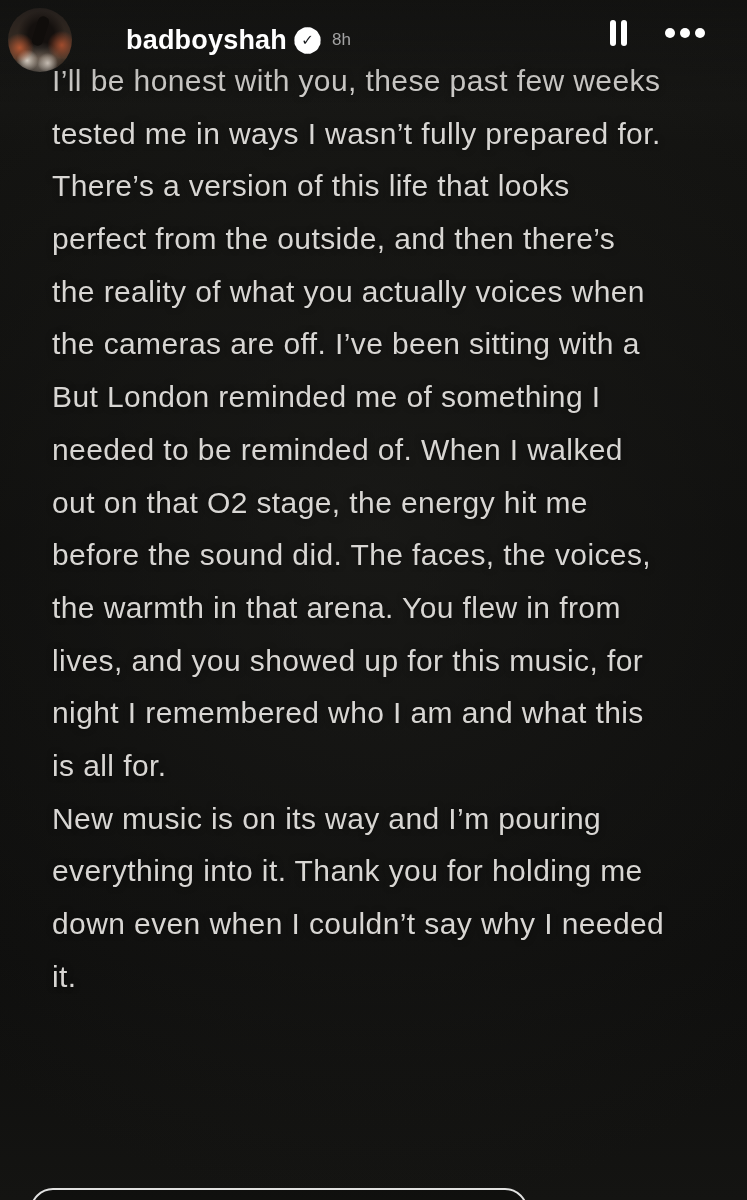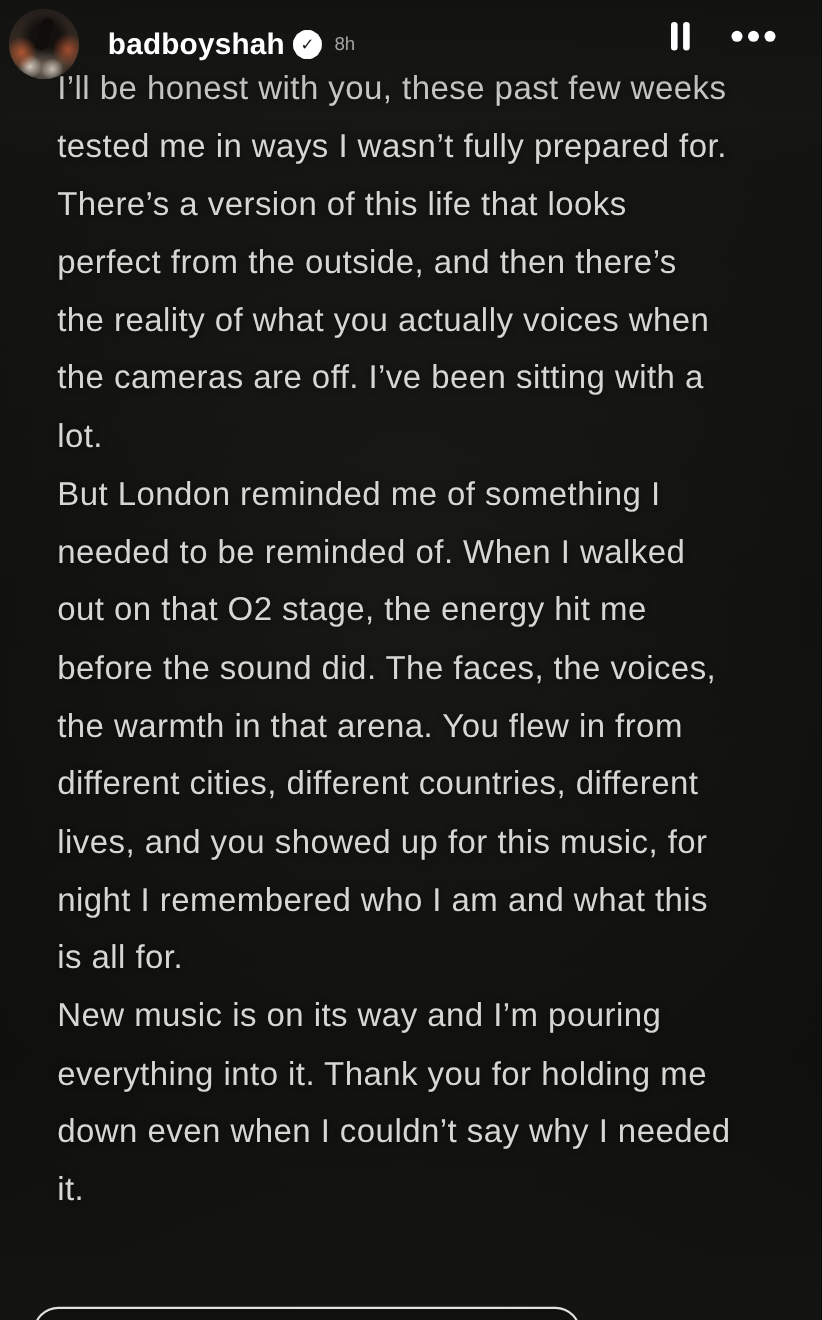--- a/index.html
+++ b/index.html
@@ -44,20 +44,21 @@
     text-shadow: 0 0 6px rgba(0,0,0,0.5);
   }
 
   
   .header {
     position: absolute;
     top: 7px; left: 8px; right: 8px;
     height: 66px;
     display: flex;
     align-items: center;
+    gap: 28px;
   }
   .avatar {
     width: 64px; height: 64px;
     border-radius: 50%;
     flex: 0 0 auto;
     overflow: hidden;
     position: relative;
     background:
       radial-gradient(circle at 18% 62%, rgba(196,92,52,0.85) 0%, rgba(196,92,52,0) 22%),
       radial-gradient(circle at 84% 58%, rgba(187,84,48,0.8) 0%, rgba(187,84,48,0) 22%),
@@ -164,27 +165,25 @@
 <div class="screen">
 
   <div class="story-content">
     <div class="story-text">
         <div class="story-line">I’ll be honest with you, these past few weeks</div>
         <div class="story-line">tested me in ways I wasn’t fully prepared for.</div>
         <div class="story-line">There’s a version of this life that looks</div>
         <div class="story-line">perfect from the outside, and then there’s</div>
         <div class="story-line">the reality of what you actually voices when</div>
         <div class="story-line">the cameras are off. I’ve been sitting with a</div>
-        <div class="story-line">lot.</div>
         <div class="story-line">But London reminded me of something I</div>
         <div class="story-line">needed to be reminded of. When I walked</div>
         <div class="story-line">out on that O2 stage, the energy hit me</div>
         <div class="story-line">before the sound did. The faces, the voices,</div>
         <div class="story-line">the warmth in that arena. You flew in from</div>
-        <div class="story-line">different cities, different countries, different</div>
         <div class="story-line">lives, and you showed up for this music, for</div>
         <div class="story-line">night I remembered who I am and what this</div>
         <div class="story-line">is all for.</div>
         <div class="story-line">New music is on its way and I’m pouring</div>
         <div class="story-line">everything into it. Thank you for holding me</div>
         <div class="story-line">down even when I couldn’t say why I needed</div>
         <div class="story-line">it.</div>
       </div>
   </div>
 

